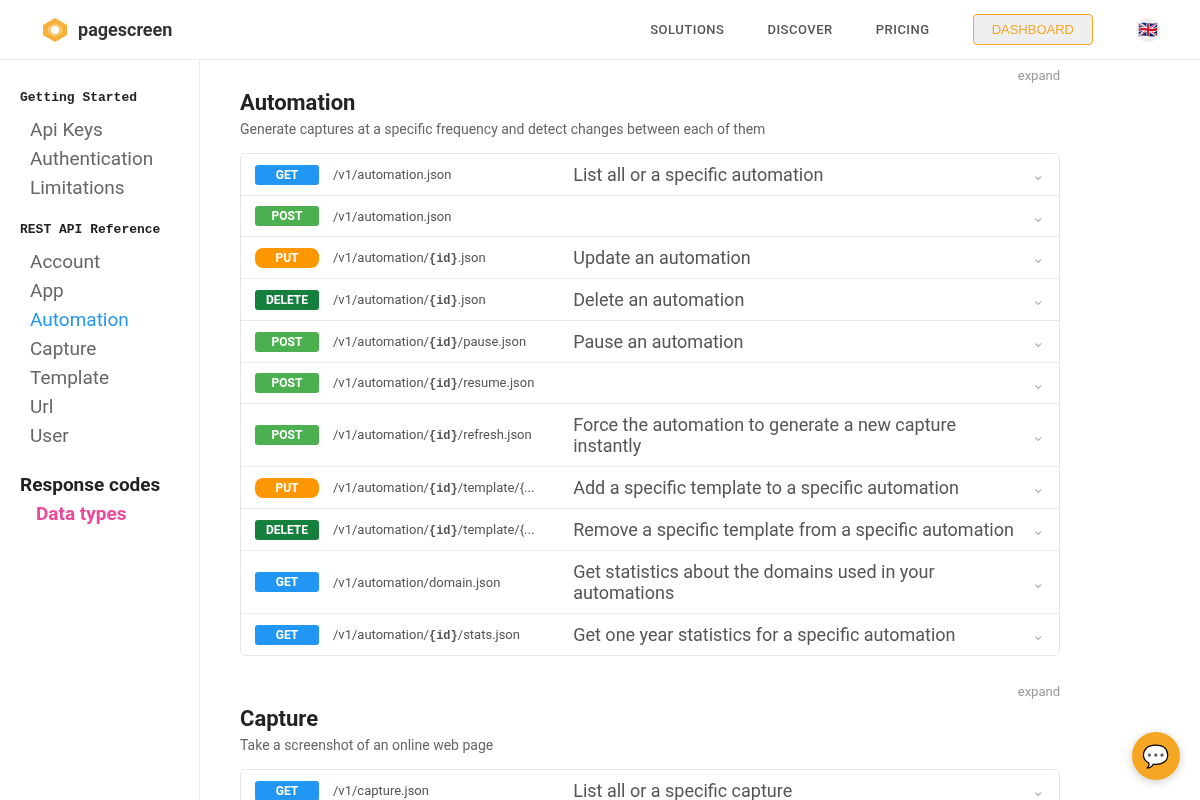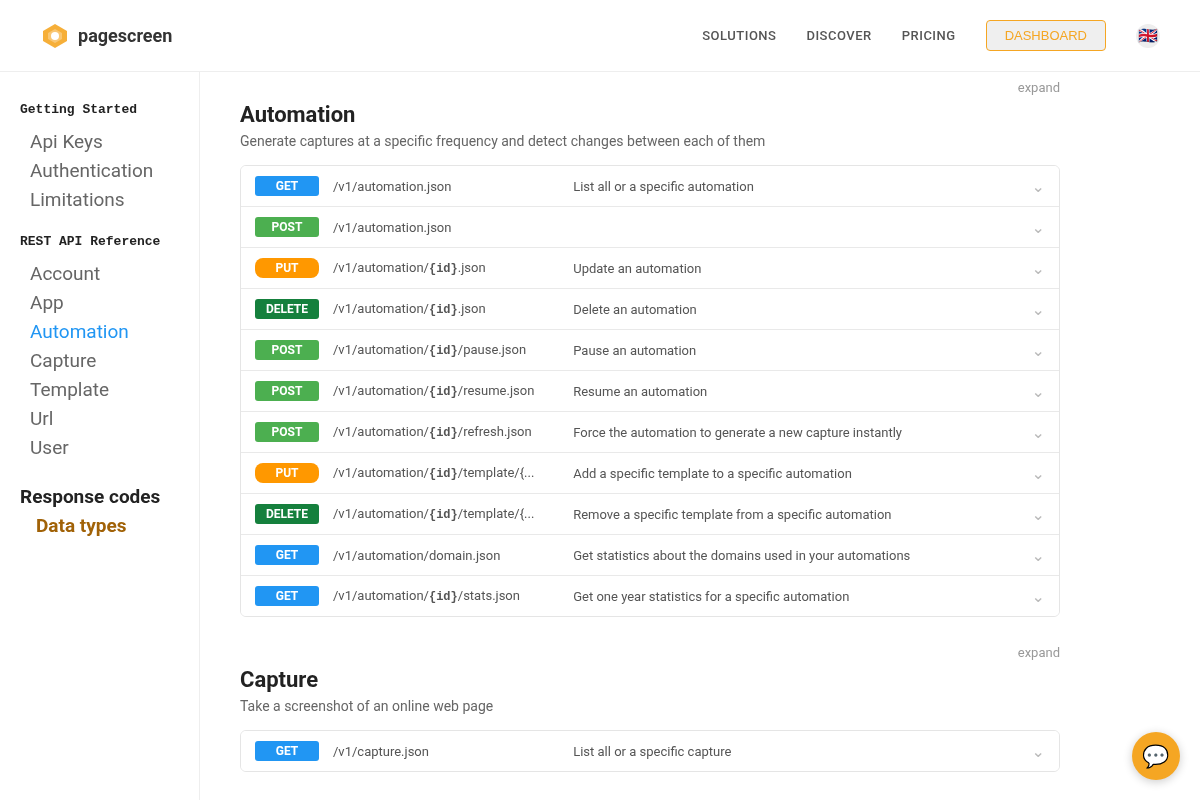--- a/index.html
+++ b/index.html
@@ -1,22 +1,22 @@
 <!DOCTYPE html>
 <html><head>
   <meta charset="utf-8">
   <style>
     * { box-sizing: border-box; margin: 0; padding: 0; }
     body { font-family: -apple-system, BlinkMacSystemFont, 'Segoe UI', Roboto, sans-serif; font-size: 14px; color: #333; background: #fff; }
 
     
-    .top-nav { display: flex; align-items: center; justify-content: space-between; padding: 0 40px; height: 72px; border-bottom: 1px solid #eee; }
+    .top-nav { display: flex; align-items: center; justify-content: space-between; padding: 0 40px; height: 60px; border-bottom: 1px solid #eee; }
     .nav-logo { display: flex; align-items: center; gap: 8px; font-weight: 700; font-size: 18px; color: #333; }
     .logo-icon { width: 30px; height: 30px; }
-    .nav-links { display: flex; align-items: center; gap: 30px; }
+    .nav-links { display: flex; align-items: center; gap: 43px; }
     .nav-link { color: #555; font-size: 13px; font-weight: 500; text-decoration: none; cursor: pointer; letter-spacing: 0.5px; }
     .nav-dashboard { border: 1.5px solid #f5a623; color: #f5a623; padding: 7px 18px; border-radius: 4px; font-size: 13px; font-weight: 400; cursor: pointer; }
     .nav-flag { width: 24px; height: 24px; border-radius: 50%; background: #eee; overflow: hidden; display: flex; align-items: center; justify-content: center; font-size: 16px; }
 
     
     .page-layout { display: flex; min-height: calc(100vh - 60px); }
 
     
     .sidebar { width: 200px; min-width: 200px; padding: 30px 20px; border-right: 1px solid #eee; }
     .sidebar-section { margin-bottom: 20px; }
@@ -38,21 +38,21 @@
     .api-table { border: 1px solid #e5e5e5; border-radius: 6px; overflow: hidden; margin-top: 16px; }
     .api-row { display: flex; align-items: center; padding: 10px 14px; border-bottom: 1px solid #e9e9e9; background: #fff; }
     .api-row:last-child { border-bottom: none; }
     .method-badge { display: inline-block; padding: 3px 10px; border-radius: 3px; font-size: 12px; font-weight: 700; color: #fff; min-width: 64px; text-align: center; }
     .badge-get { background: #2196f3; }
     .badge-post { background: #4caf50; }
     .badge-put { background: #ff9800; border-radius: 8px; }
     .badge-delete { background: #15803d; }
     .api-path { font-size: 13px; color: #555; margin-left: 14px; flex: 1; }
     .api-path strong { font-family: 'Courier New', monospace; font-size: 12px; }
-    .api-desc { font-size: 13px; color: #555; flex: 2; padding-left: 16px; }
+    .api-desc { font-size: 18px; color: #555; flex: 2; padding-left: 16px; }
     .api-chevron { margin-left: 10px; color: #bbb; font-size: 16px; cursor: pointer; }
 
     
     .chat-btn { position: fixed; bottom: 20px; right: 20px; width: 48px; height: 48px; background: #f5a623; border-radius: 50%; display: flex; align-items: center; justify-content: center; cursor: pointer; box-shadow: 0 2px 10px rgba(0,0,0,0.2); }
     .chat-btn-icon { color: #fff; font-size: 22px; }
   </style>
 </head>
 <body>
 
 <nav class="top-nav">
@@ -89,21 +89,21 @@
       <a class="sidebar-item">Account</a>
       <a class="sidebar-item">App</a>
       <a class="sidebar-item active">Automation</a>
       <a class="sidebar-item">Capture</a>
       <a class="sidebar-item">Template</a>
       <a class="sidebar-item">Url</a>
       <a class="sidebar-item">User</a>
     </div>
     <div class="sidebar-section">
       <a class="sidebar-item" style="padding-left:0; font-weight:700; color:#222;">Response codes</a>
-      <a class="sidebar-item" style="padding-left:16px; font-weight:700; color:#a16207;">Data types</a>
+      <a class="sidebar-item" style="padding-left:16px; font-weight:700; color:#ec4899;">Data types</a>
     </div>
   </aside>
 
   <main class="main-content">
 
     <div class="section">
       <div class="section-header">
         <div style="display:flex; justify-content:space-between; align-items:flex-start;">
           <h2 class="section-title">Automation</h2>
           <span class="expand-link" style="float:none;">expand</span>
@@ -136,21 +136,20 @@
           </div>
           <div class="api-row">
             <span class="method-badge badge-post">POST</span>
             <span class="api-path">/v1/automation/<strong>{id}</strong>/pause.json</span>
             <span class="api-desc">Pause an automation</span>
             <span class="api-chevron">⌄</span>
           </div>
           <div class="api-row">
             <span class="method-badge badge-post">POST</span>
             <span class="api-path">/v1/automation/<strong>{id}</strong>/resume.json</span>
-            <span class="api-desc">Resume an automation</span>
             <span class="api-chevron">⌄</span>
           </div>
           <div class="api-row">
             <span class="method-badge badge-post">POST</span>
             <span class="api-path">/v1/automation/<strong>{id}</strong>/refresh.json</span>
             <span class="api-desc">Force the automation to generate a new capture instantly</span>
             <span class="api-chevron">⌄</span>
           </div>
           <div class="api-row">
             <span class="method-badge badge-put">PUT</span>

